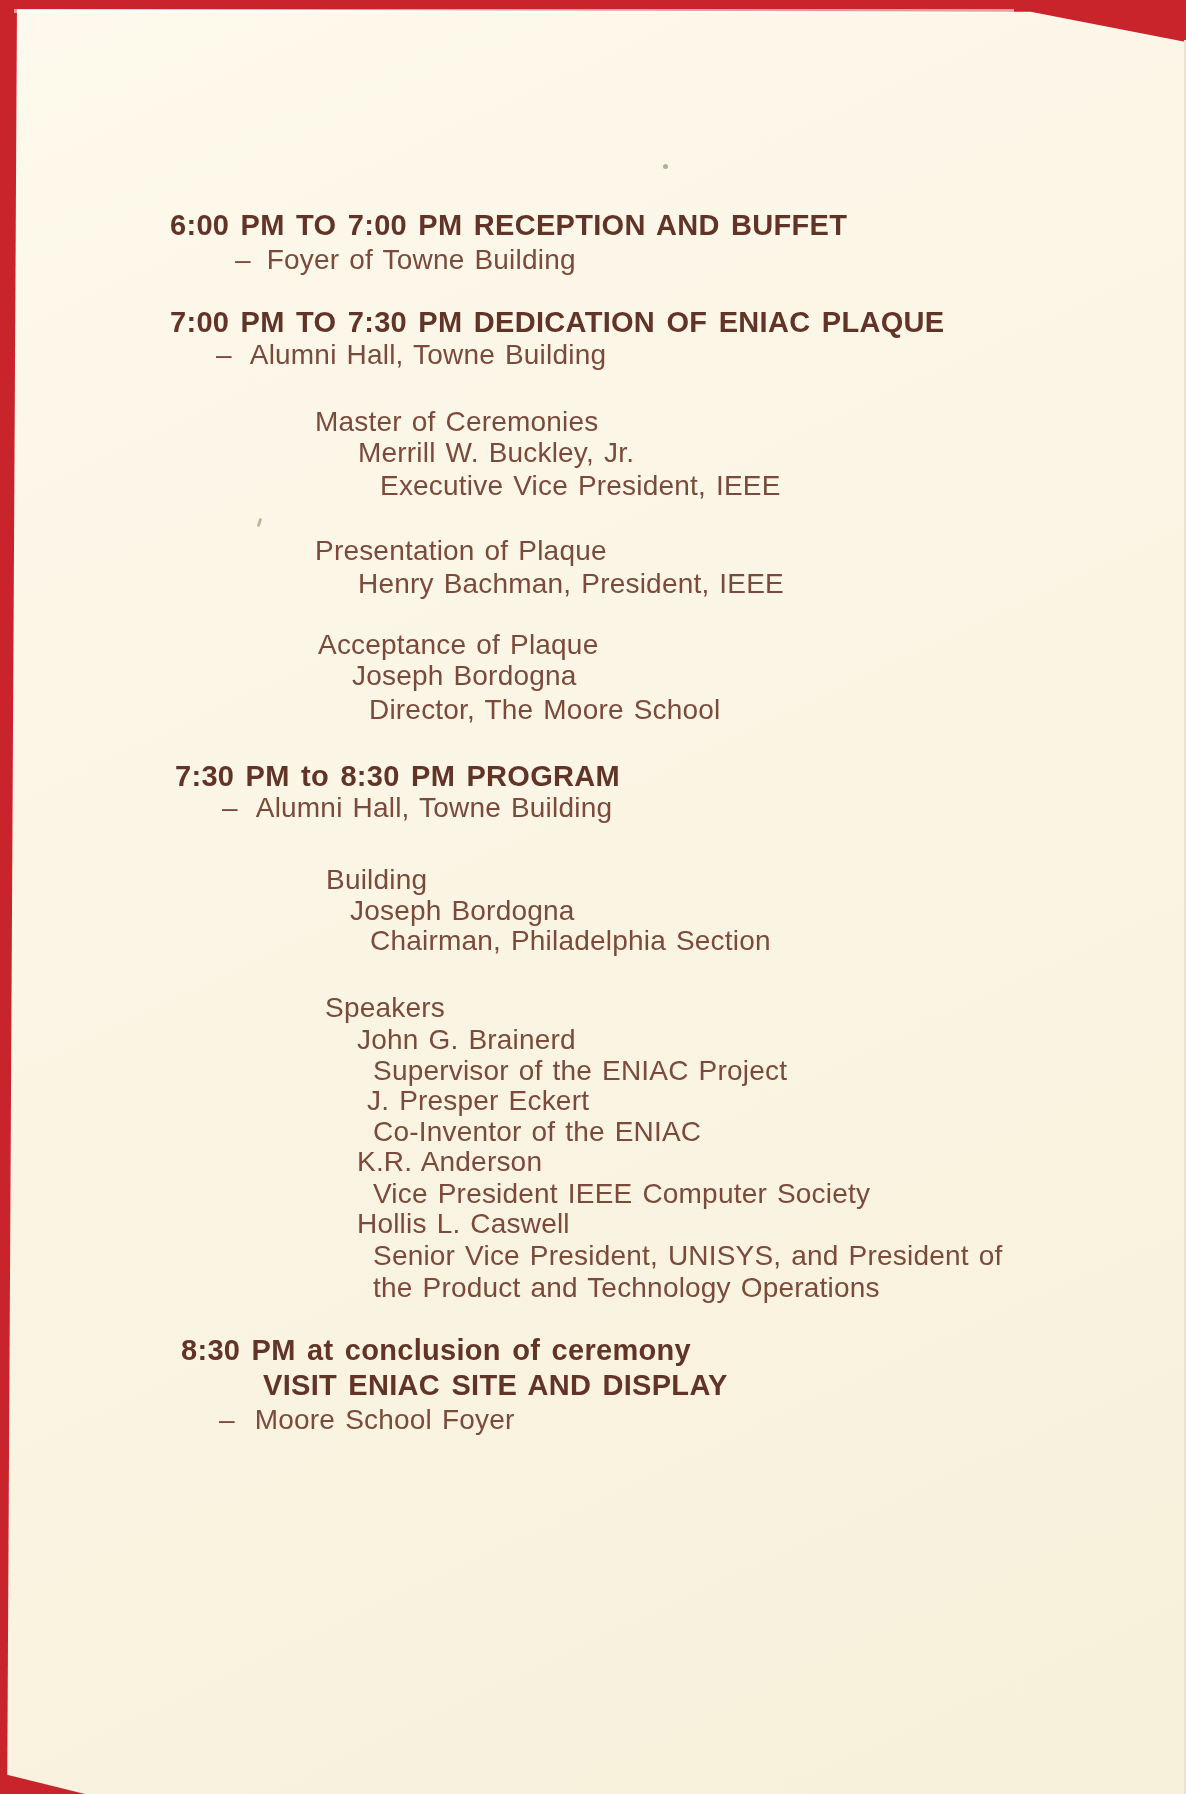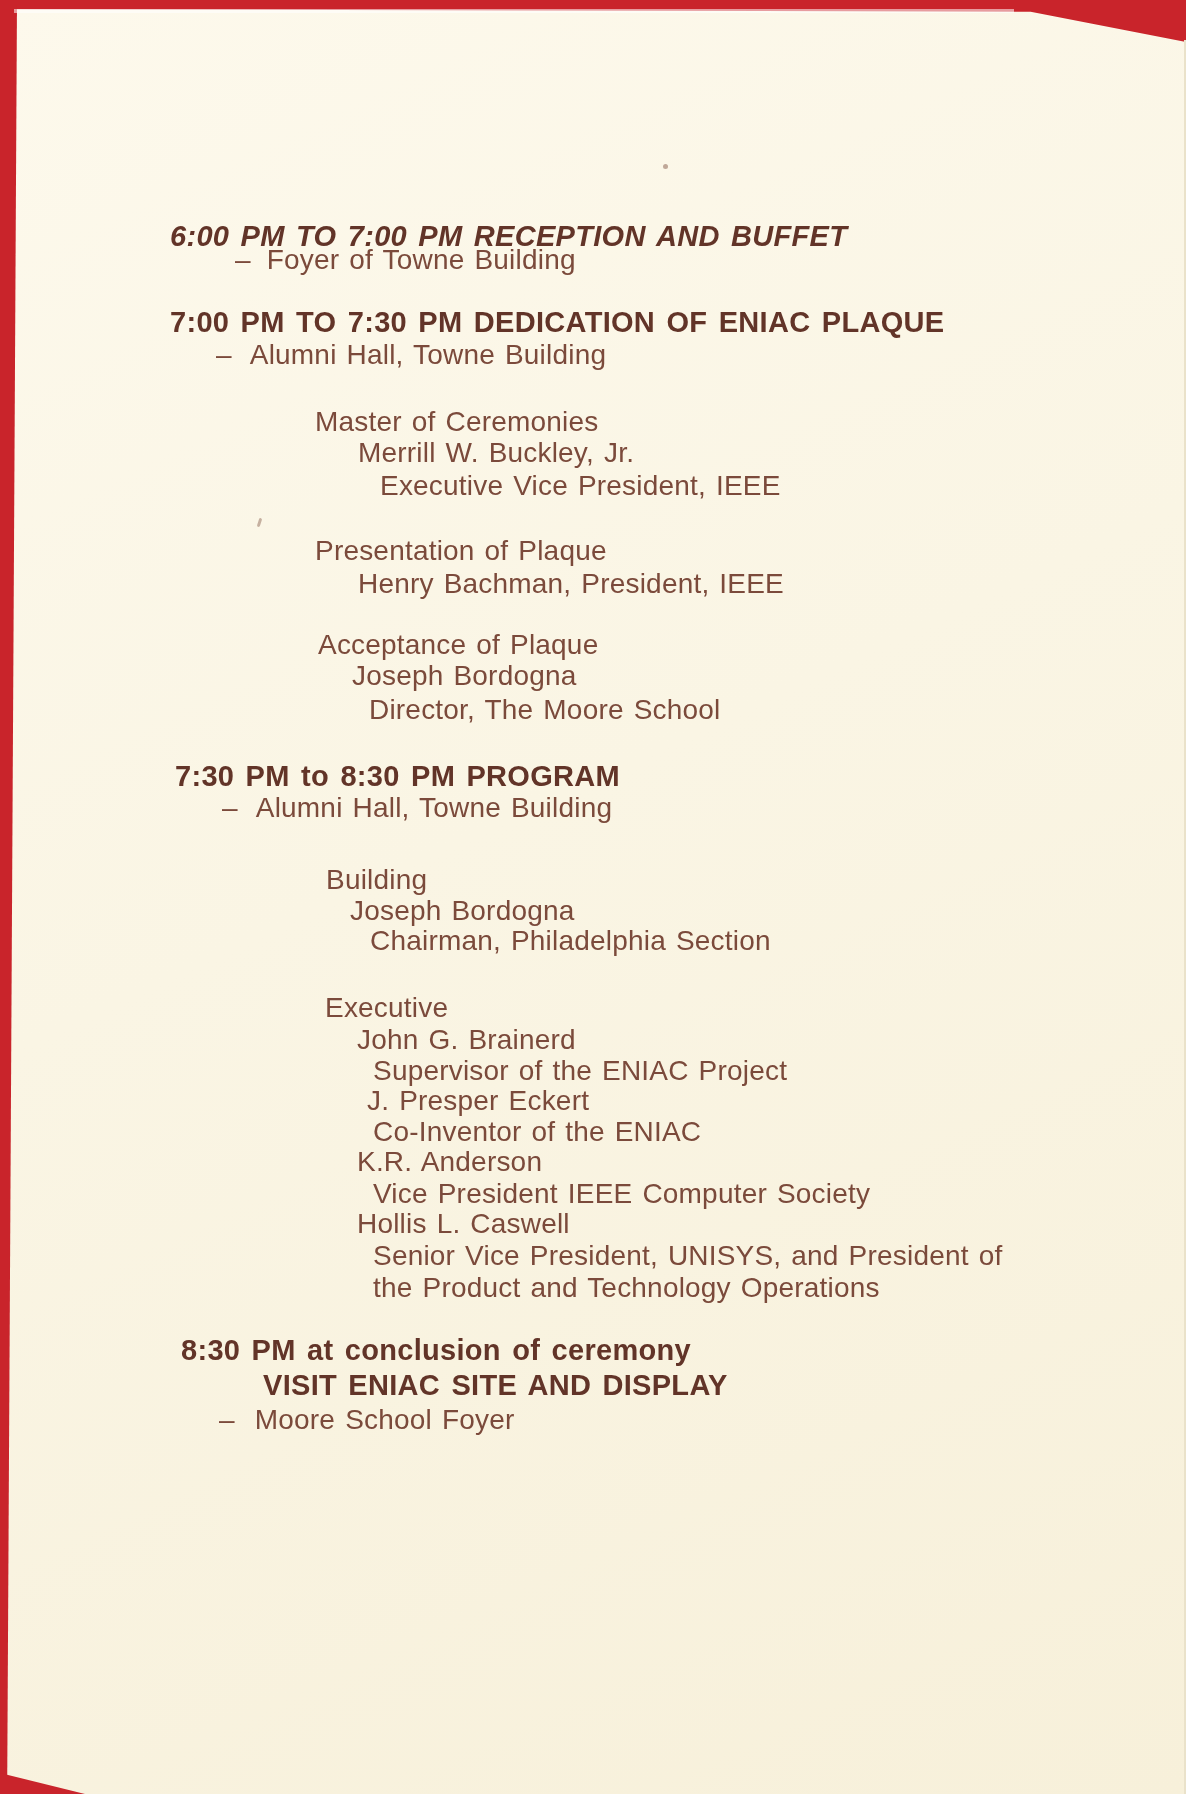--- a/index.html
+++ b/index.html
@@ -66,21 +66,21 @@
   <div class="edge-top"></div>
   <div class="edge-left"></div>
   <div class="edge-corner-bl"></div>
   <div class="paper-highlight-top"></div>
   <div class="paper-shadow-right"></div>
   <div class="speck" style="left:663px;top:164px;width:5px;height:5px;"></div>
   <div class="mark" style="left:258px;top:518px;"></div>
 
 
   <section>
-    <div class="line head" style="left:170px;top:222px;font-style:italic;">6:00 PM TO 7:00 PM RECEPTION AND BUFFET</div>
+    <div class="line head" style="left:170px;top:211px;">6:00 PM TO 7:00 PM RECEPTION AND BUFFET</div>
     <div class="line body" style="left:213px;top:246px;margin-left:22px;">
       <span class="dash" style="margin-right:16px;">–</span><span>Foyer of Towne Building</span>
     </div>
   </section>
 
   <section>
     <div class="line head" style="left:170px;top:308px;">7:00 PM TO 7:30 PM DEDICATION OF ENIAC PLAQUE</div>
     <div class="line body" style="left:216px;top:341px;">
       <span class="dash" style="margin-right:18px;">–</span><span>Alumni Hall, Towne Building</span>
     </div>
@@ -100,21 +100,21 @@
   <section>
     <div class="line head" style="left:175px;top:762px;text-align:right;">7:30 PM to 8:30 PM PROGRAM</div>
     <div class="line body" style="left:222px;top:794px;">
       <span class="dash" style="margin-right:18px;">–</span><span>Alumni Hall, Towne Building</span>
     </div>
 
     <div class="line body" style="left:326px;top:866px;">Building</div>
     <div class="line body" style="left:350px;top:897px;">Joseph Bordogna</div>
     <div class="line body" style="left:370px;top:927px;">Chairman, Philadelphia Section</div>
 
-    <div class="line body" style="left:325px;top:994px;">Executive</div>
+    <div class="line body" style="left:325px;top:994px;">Speakers</div>
 
     <div class="line body" style="left:357px;top:1026px;">John G. Brainerd</div>
     <div class="line body" style="left:373px;top:1057px;">Supervisor of the ENIAC Project</div>
 
     <div class="line body" style="left:367px;top:1087px;">J. Presper Eckert</div>
     <div class="line body" style="left:373px;top:1118px;">Co-Inventor of the ENIAC</div>
 
     <div class="line body" style="left:357px;top:1148px;">K.R. Anderson</div>
     <div class="line body" style="left:373px;top:1180px;">Vice President IEEE Computer Society</div>
 

